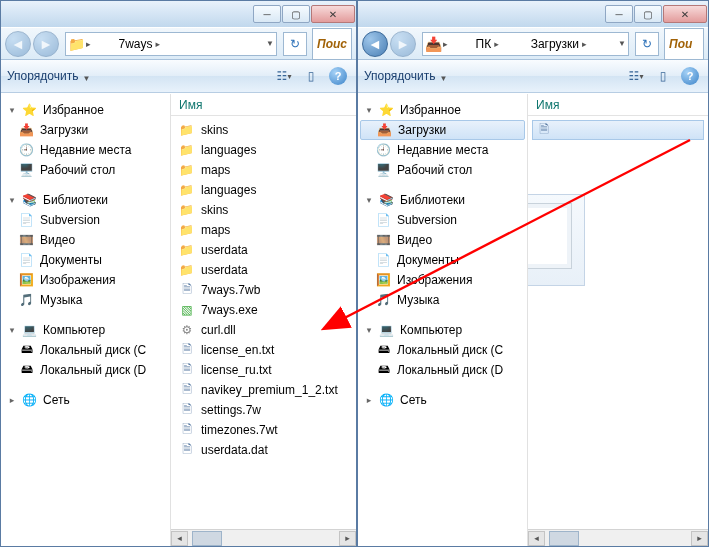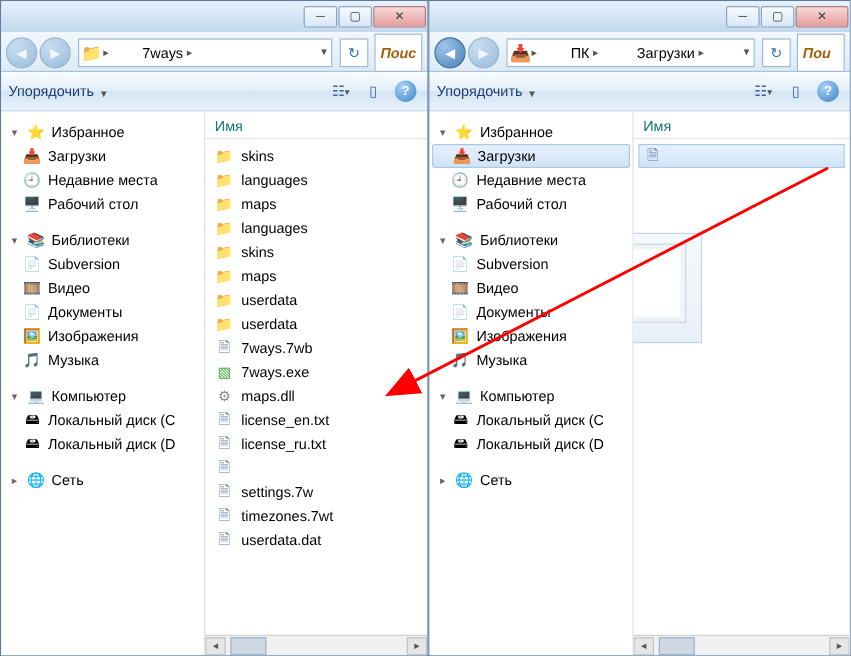--- a/index.html
+++ b/index.html
@@ -294,32 +294,33 @@
           <div class="filerow">
       <span class="icon16 file-ico">🗎</span>
       <span>7ways.7wb</span>
           </div>
           <div class="filerow">
       <span class="icon16" style="color:#3dab3d">▧</span>
       <span>7ways.exe</span>
           </div>
           <div class="filerow">
       <span class="icon16" style="color:#888">⚙</span>
-      <span>maps.dll</span>
+      <span>curl.dll</span>
           </div>
           <div class="filerow">
       <span class="icon16 file-ico">🗎</span>
       <span>license_en.txt</span>
           </div>
           <div class="filerow">
       <span class="icon16 file-ico">🗎</span>
       <span>license_ru.txt</span>
           </div>
           <div class="filerow">
       <span class="icon16 file-ico">🗎</span>
+      <span>navikey_premium_1_2.txt</span>
           </div>
           <div class="filerow">
       <span class="icon16 file-ico">🗎</span>
       <span>settings.7w</span>
           </div>
           <div class="filerow">
       <span class="icon16 file-ico">🗎</span>
       <span>timezones.7wt</span>
           </div>
           <div class="filerow">

